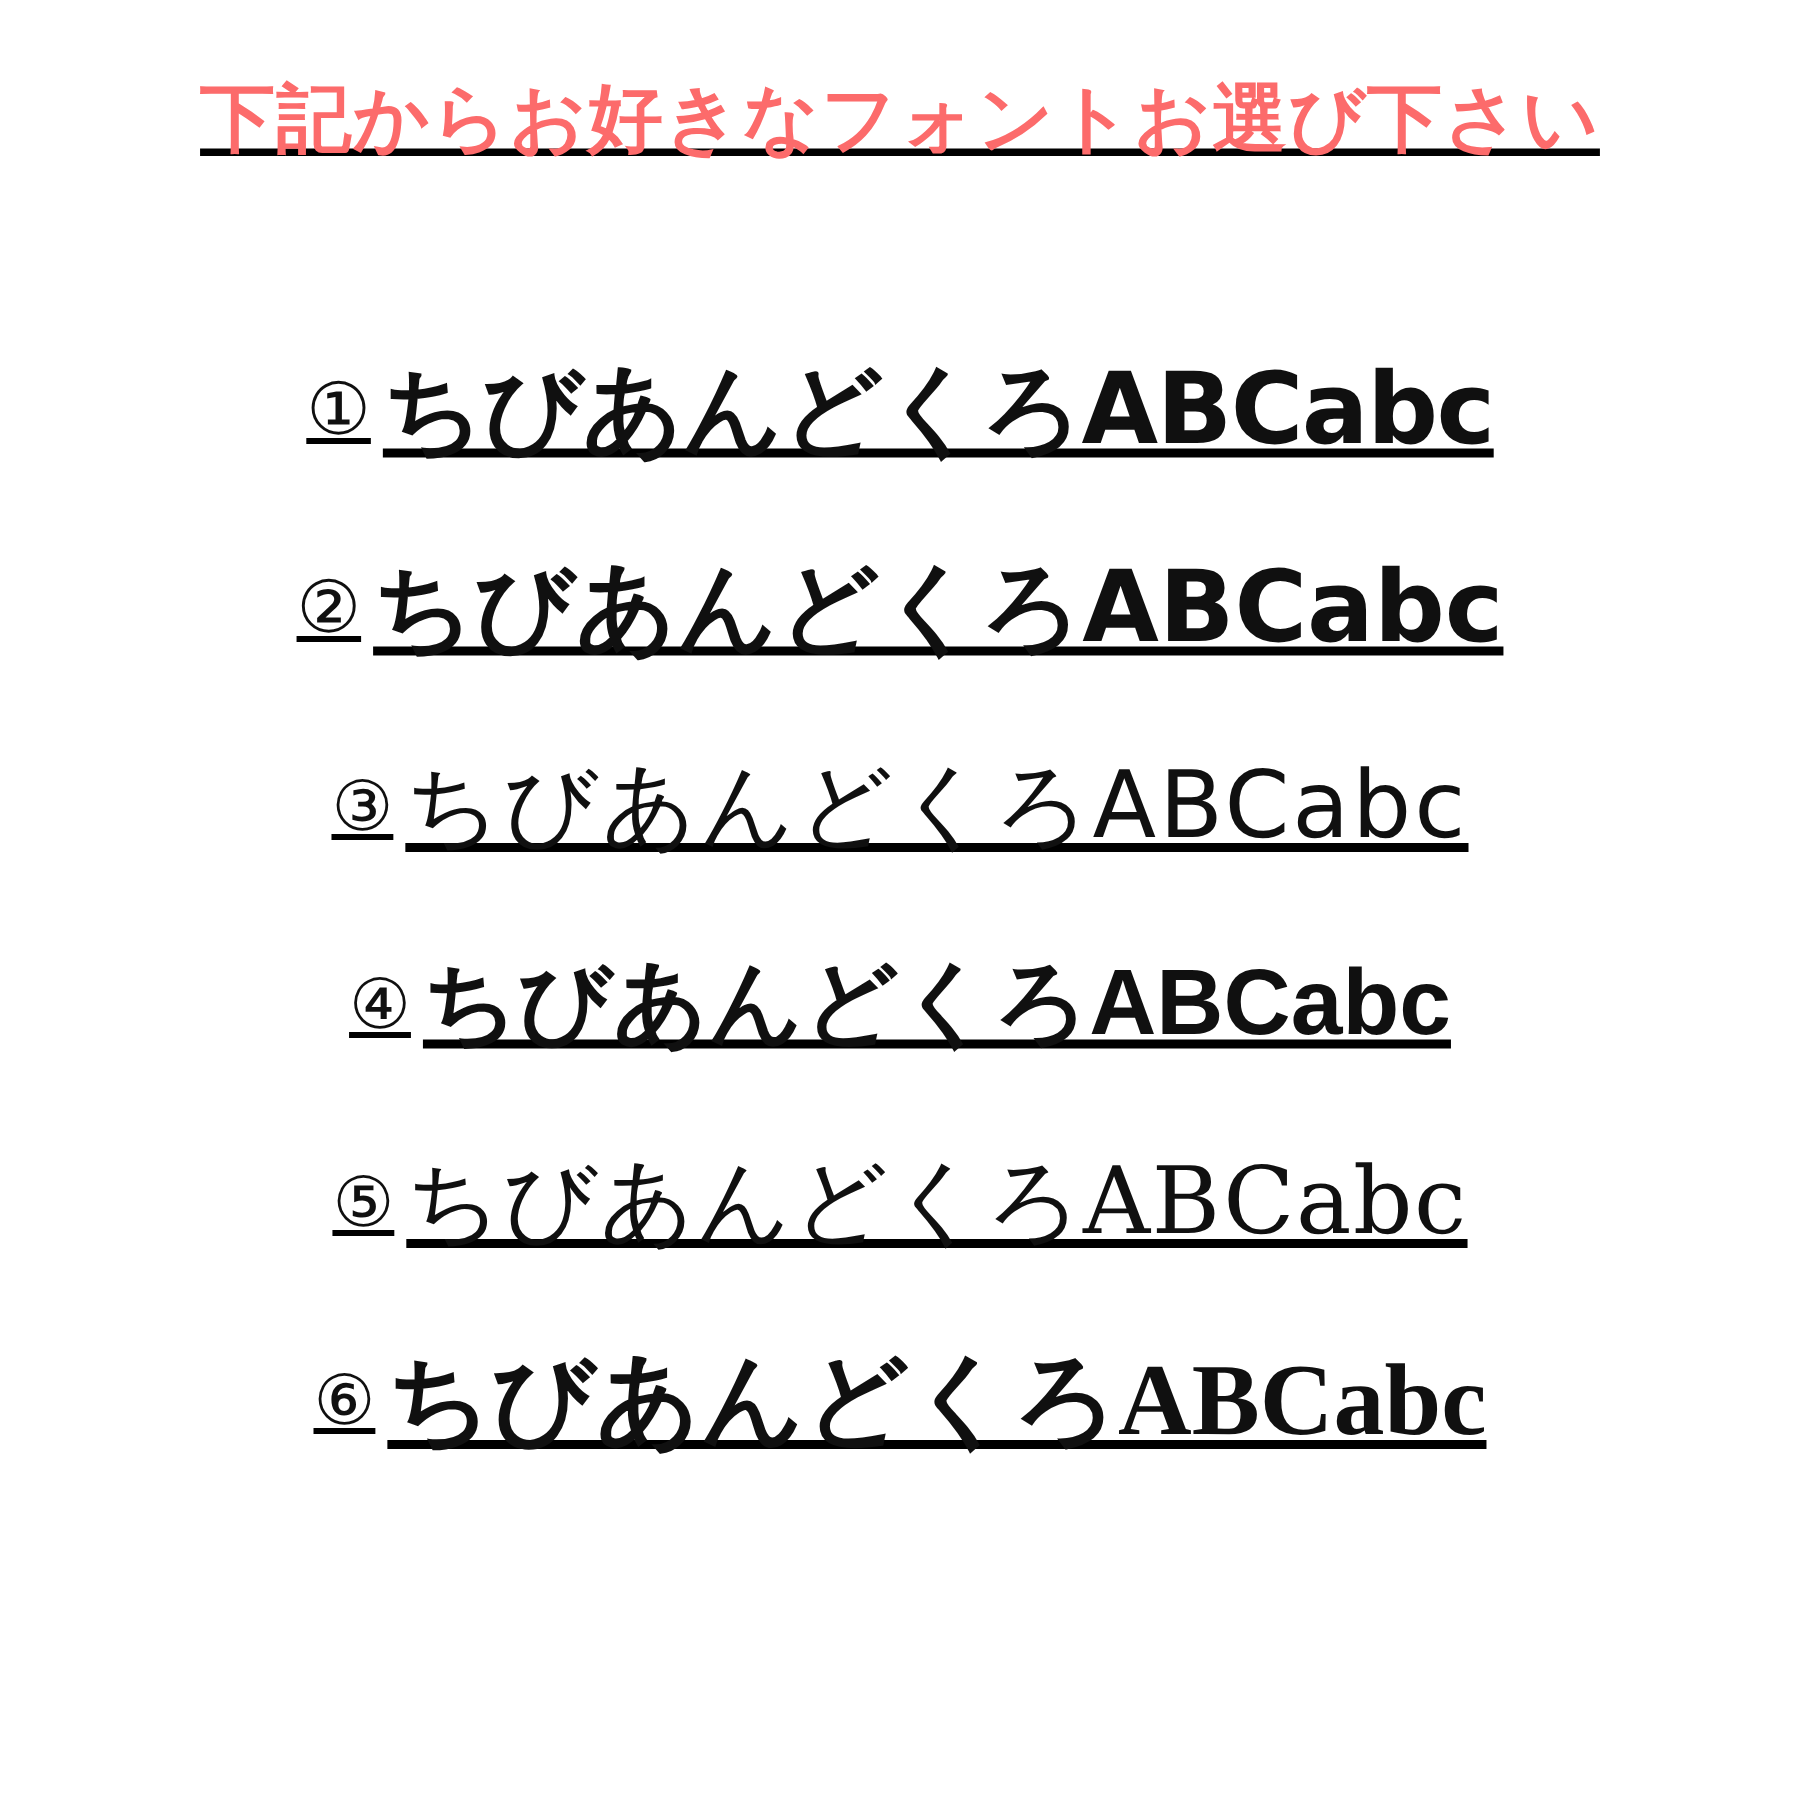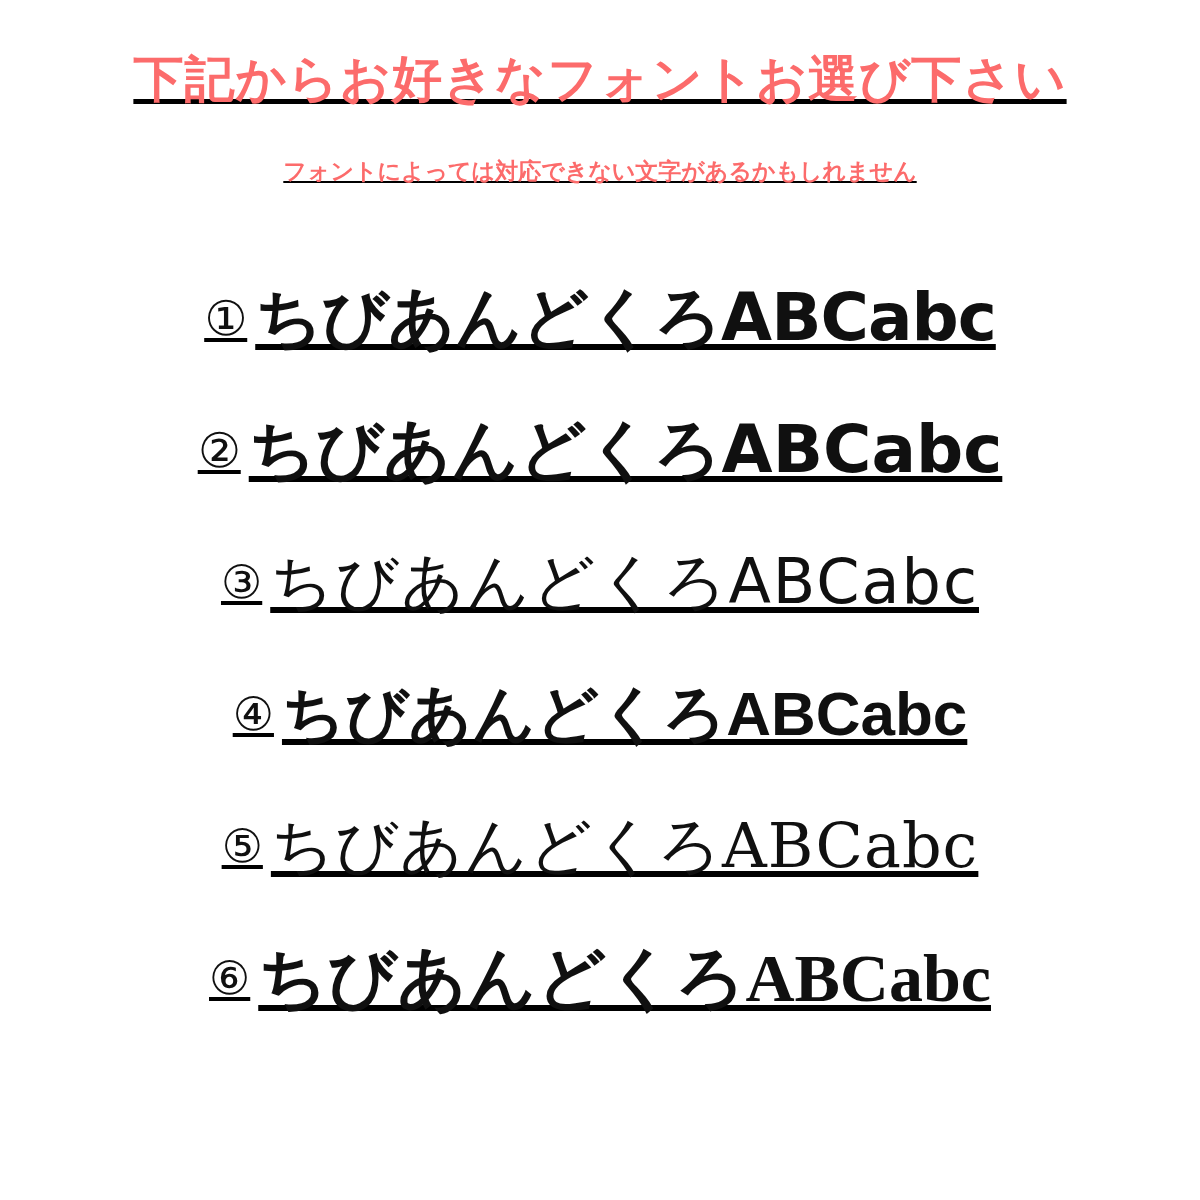--- a/index.html
+++ b/index.html
@@ -117,21 +117,20 @@
   .row-6 .sample-num { font-size: 46px; }
 </style>
 </head>
 <body>
 
 <div class="page">
 
   <div class="headline">下記からお好きなフォントお選び下さい</div>
 
   <div class="subhead">
-    <div>フォントによっては対応できない文字があるかもしれません</div>
   </div>
 
   <div class="samples">
 
     <div class="sample-row row-1">
       <span class="sample-num">①</span>
       <span class="sample-text">ちびあんどくろABCabc</span>
     </div>
 
     <div class="sample-row row-2">

